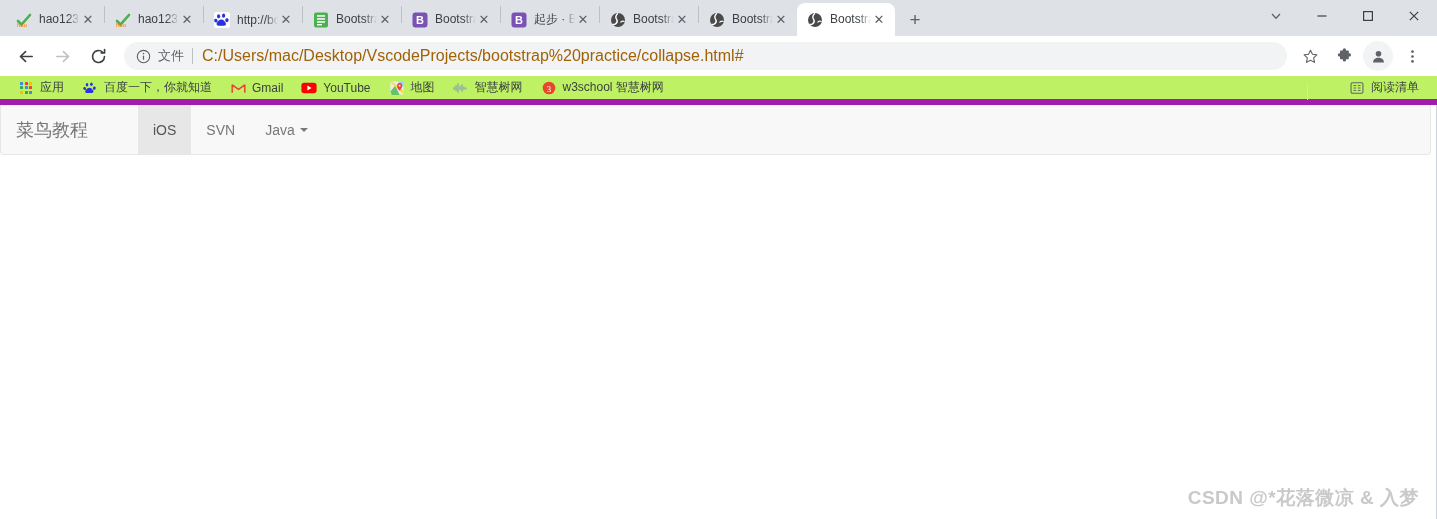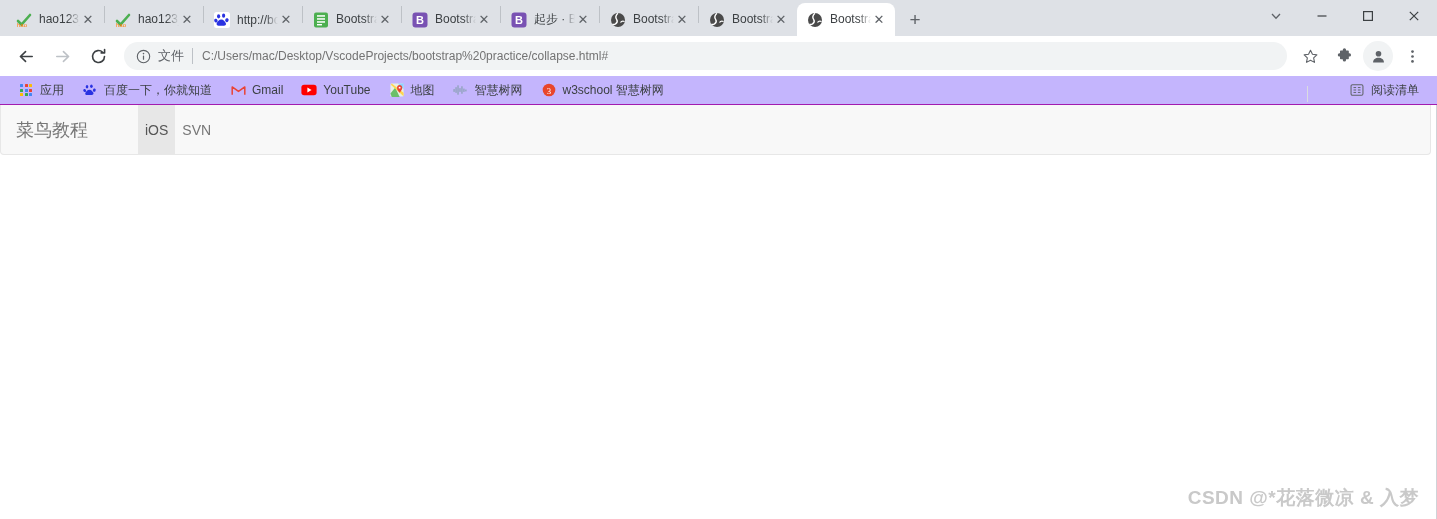--- a/index.html
+++ b/index.html
@@ -75,33 +75,33 @@
   .navbtn.disabled { color: #bdc1c6; }
   .omnibox {
     flex: 1 1 auto; height: 28px; margin: 0 6px 0 8px;
     background: #f1f3f4; border-radius: 14px;
     display: flex; align-items: center; padding: 0 12px;
     font-size: 13.5px; color: #202124; overflow: hidden;
   }
   .omnibox .infoicon { flex: 0 0 auto; margin-right: 7px; display: flex; color: #5f6368; }
   .omnibox .fileword { flex: 0 0 auto; color: #5f6368; font-size: 13px; margin-right: 8px; }
   .omnibox .vdiv { flex: 0 0 1px; width: 1px; height: 16px; background: #bdc1c6; margin-right: 9px; }
-  .omnibox .urltext { flex: 1 1 auto; white-space: nowrap; overflow: hidden; color: #737373; font-size: 12px; }
+  .omnibox .urltext { flex: 1 1 auto; white-space: nowrap; overflow: hidden; color: #a16207; font-size: 16px; }
   .tbicon {
     width: 30px; height: 30px; margin: 0 2px;
     display: flex; align-items: center; justify-content: center;
     color: #5f6368; border-radius: 50%;
   }
   .tbicon.avatar { background: #f1f3f4; }
 
   
   .bookmarks {
-    height: 29px; background: #c4b5fd;
+    height: 29px; background: #bef264;
     display: flex; align-items: center; padding: 0 8px 0 10px;
-    border-bottom: 1px solid #a21caf;
+    border-bottom: 6px solid #a21caf;
     flex: 0 0 29px;
   }
   .bm { display: flex; align-items: center; height: 24px; padding: 0 8px; border-radius: 4px; margin-right: 2px; }
   .bm .bmicon { width: 16px; height: 16px; margin-right: 6px; display: flex; align-items: center; justify-content: center; font-size: 12px; line-height: 1; }
   .bm .bmlabel { font-size: 12px; color: #3c4043; white-space: nowrap; }
   .bmright { margin-left: auto; display: flex; align-items: flex-end; gap: 25px; }
   .bmsep { width: 1px; height: 16px; background: #dadce0; margin: 0 8px; }
 
   
   .grid9 { display: grid; grid-template-columns: repeat(3,3px); grid-template-rows: repeat(3,3px); gap: 1.5px; }
@@ -118,21 +118,21 @@
     display: flex; align-items: stretch; gap: 35px;
   }
   .navbrand {
     display: flex; align-items: center;
     padding: 0 15px; font-size: 18px; color: #777777;
     line-height: 1;
   }
   .navitems { display: flex; align-items: stretch; }
   .navitem {
     display: flex; align-items: center;
-    padding: 0 7px; font-size: 14px; color: #777777;
+    padding: 0 15px; font-size: 14px; color: #777777;
     white-space: nowrap;
   }
   .navitem.active { background: #e7e7e7; color: #555555; }
   .caret {
     display: inline-block; width: 0; height: 0;
     margin-left: 5px; vertical-align: middle;
     border-top: 4px solid currentColor;
     border-right: 4px solid transparent;
     border-left: 4px solid transparent;
   }
@@ -467,20 +467,24 @@
 
     <div class="navbar">
       <div class="navbrand">菜鸟教程</div>
       <div class="navitems">
         <div class="navitem active">
           <span>iOS</span>
         </div>
         <div class="navitem">
           <span>SVN</span>
         </div>
+        <div class="navitem">
+          <span>Java</span>
+          <span class="caret"></span>
+        </div>
       </div>
     </div>
 
     <div class="watermark">CSDN @*花落微凉 &amp; 入梦</div>
     <div class="windowedge"></div>
   </div>
 
 </div>
 
 </body></html>

